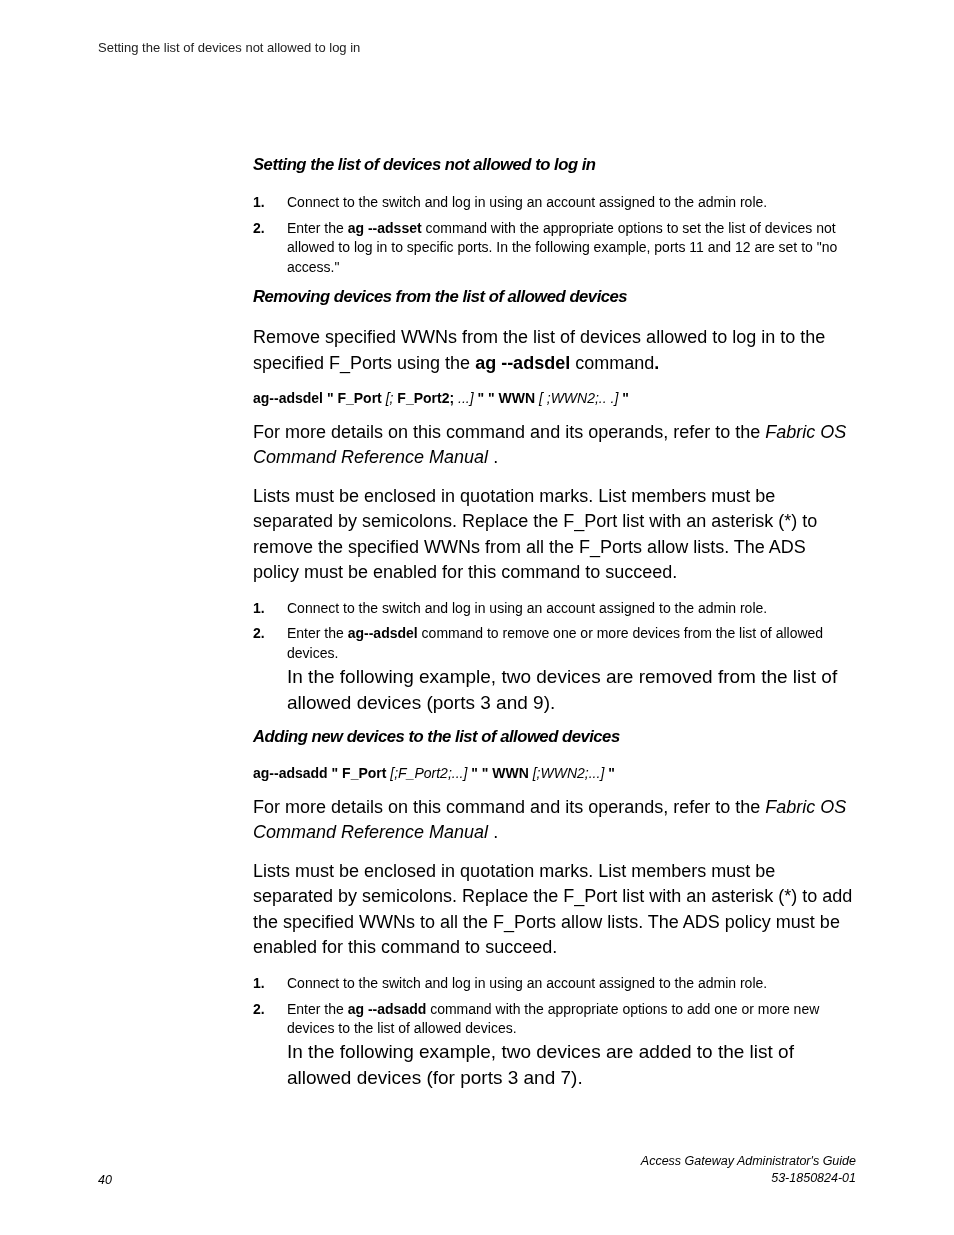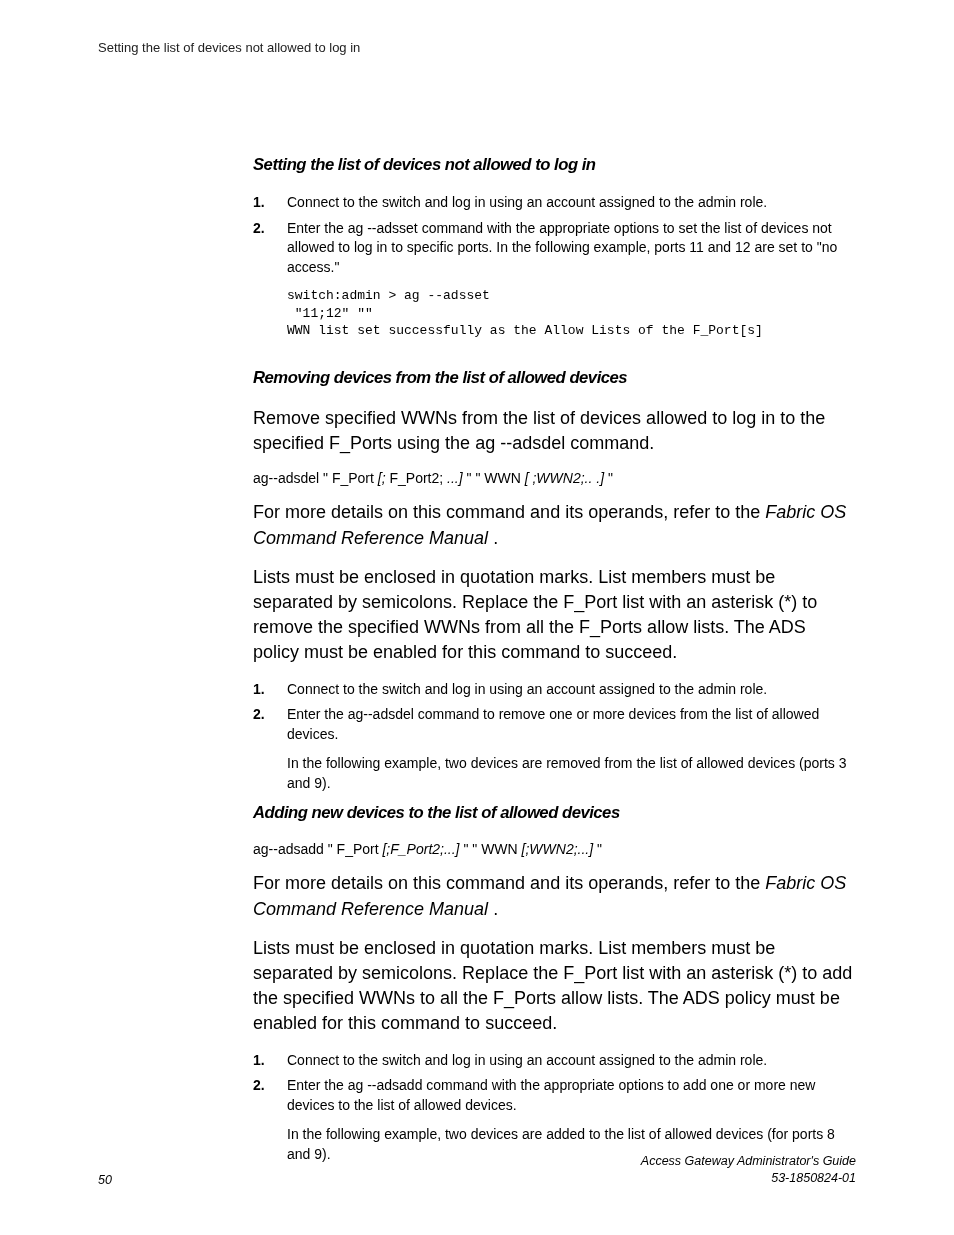--- a/index.html
+++ b/index.html
@@ -49,38 +49,37 @@
     position: absolute;
     left: 0;
     font-weight: bold;
   }
   .para {
     font-size: 18px;
     line-height: 1.4;
     margin-bottom: 14px;
   }
   .sub-para {
-    font-size: 14px;
+    font-size: 19px;
     line-height: 1.4;
-    margin-top: 10px;
     margin-bottom: 10px;
   }
   pre {
     font-family: "Courier New", monospace;
     font-size: 13px;
     line-height: 1.35;
     white-space: pre-wrap;
     margin: 8px 0 28px 34px;
     color: #000;
   }
   .cmd-line {
     font-size: 14px;
     margin-bottom: 14px;
   }
-  .b { font-weight: normal; }
+  .b { font-weight: bold; }
   .i { font-style: italic; }
   .footer {
     position: absolute;
     bottom: 48px;
     left: 98px;
     right: 98px;
     display: flex;
     justify-content: space-between;
     align-items: flex-end;
     font-size: 12.5px;
@@ -101,23 +100,20 @@
 
 <div class="content">
 
   <div class="section-title">Setting the list of devices not allowed to log in</div>
   <ol>
     <li>Connect to the switch and log in using an account assigned to the admin role.</li>
     <li>
       <span>Enter the </span><span class="b">ag --adsset</span><span> command with the appropriate options to set the list of devices not allowed to log in to specific ports. In the following example, ports 11 and 12 are set to "no access."</span>
     </li>
   </ol>
-  <pre>switch:admin &gt; ag --adsset
- "11;12" ""
-WWN list set successfully as the Allow Lists of the F_Port[s]</pre>
 
   <div class="section-title">Removing devices from the list of allowed devices</div>
   <div class="para">
     <span>Remove specified WWNs from the list of devices allowed to log in to the specified F_Ports using the </span><span class="b">ag --adsdel</span><span> command</span><span class="b">.</span>
   </div>
   <div class="cmd-line">
     <span class="b">ag--adsdel " F_Port </span><span class="i">[; </span><span class="b">F_Port2; </span><span class="i">...] </span><span class="b">" " WWN </span><span class="i">[ ;WWN2;.. .] </span><span class="b">"</span>
   </div>
   <div class="para">
     <span>For more details on this command and its operands, refer to the </span><span class="i">Fabric OS Command Reference Manual </span><span>.</span>
@@ -136,25 +132,25 @@
     <span class="b">ag--adsadd " F_Port </span><span class="i">[;F_Port2;...] </span><span class="b">" " WWN </span><span class="i">[;WWN2;...] </span><span class="b">"</span>
   </div>
   <div class="para">
     <span>For more details on this command and its operands, refer to the </span><span class="i">Fabric OS Command Reference Manual </span><span>.</span>
   </div>
   <div class="para">Lists must be enclosed in quotation marks. List members must be separated by semicolons. Replace the F_Port list with an asterisk (*) to add the specified WWNs to all the F_Ports allow lists. The ADS policy must be enabled for this command to succeed.</div>
   <ol>
     <li>Connect to the switch and log in using an account assigned to the admin role.</li>
     <li>
       <span>Enter the </span><span class="b">ag --adsadd</span><span> command with the appropriate options to add one or more new devices to the list of allowed devices.</span>
-      <div class="sub-para">In the following example, two devices are added to the list of allowed devices (for ports 8 and 9).</div>
+      <div class="sub-para">In the following example, two devices are added to the list of allowed devices (for ports 3 and 7).</div>
     </li>
   </ol>
 
 </div>
 
 <div class="footer">
-  <div class="footer-left">50</div>
+  <div class="footer-left">40</div>
   <div class="footer-right">
     <div>Access Gateway Administrator's Guide</div>
     <div>53-1850824-01</div>
   </div>
 </div>
 
 </body></html>

